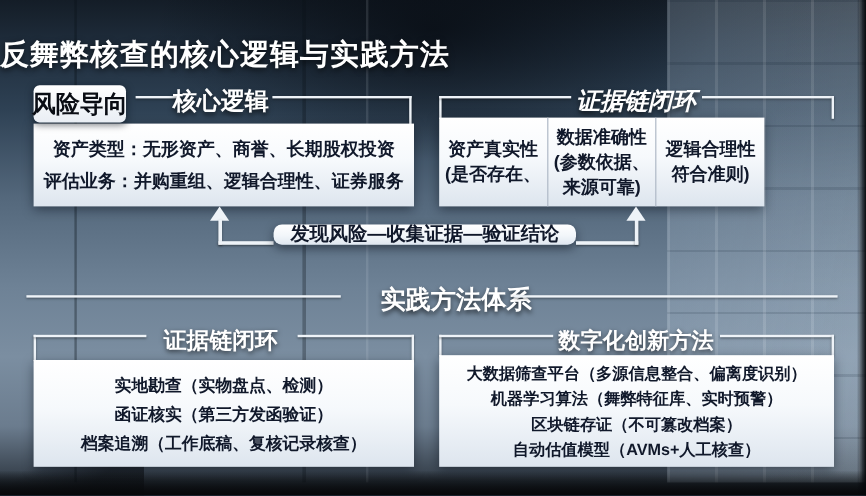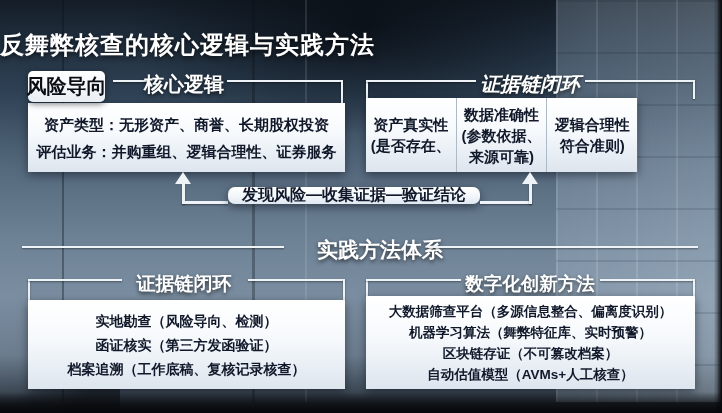--- a/index.html
+++ b/index.html
@@ -126,21 +126,21 @@
 <div class="hline" style="left:22px;top:246px;width:262px;"></div>
 <div class="hdr" style="left:356px;top:236px;font-size:21px;margin-left:24px;">实践方法体系</div>
 <div class="hline" style="left:428px;top:246px;width:270px;"></div>
 
 <div class="vline" style="left:28px;top:279px;height:22px;"></div>
 <div class="hline" style="left:28px;top:279px;width:94px;"></div>
 <div class="hdr" style="left:184px;top:271px;font-size:19px;">证据链闭环</div>
 <div class="hline" style="left:248px;top:279px;width:97px;"></div>
 <div class="vline" style="left:343px;top:279px;height:22px;"></div>
 <div class="panel panel-center" style="left:28px;top:300px;width:317px;height:89px;font-size:14px;line-height:24px;">
-  <div class="panel-line">实地勘查（风险导向、检测）</div>
+  <div class="panel-line">实地勘查（实物盘点、检测）</div>
   <div class="panel-line">函证核实（第三方发函验证）</div>
   <div class="panel-line">档案追溯（工作底稿、复核记录核查）</div>
 </div>
 
 <div class="vline" style="left:366px;top:279px;height:18px;"></div>
 <div class="hline" style="left:366px;top:279px;width:95px;"></div>
 <div class="hdr" style="left:530px;top:271px;font-size:18.5px;">数字化创新方法</div>
 <div class="hline" style="left:600px;top:279px;width:95px;"></div>
 <div class="vline" style="left:693px;top:279px;height:18px;"></div>
 <div class="panel panel-center" style="left:366px;top:296px;width:329px;height:93px;font-size:13.5px;line-height:21px;">

